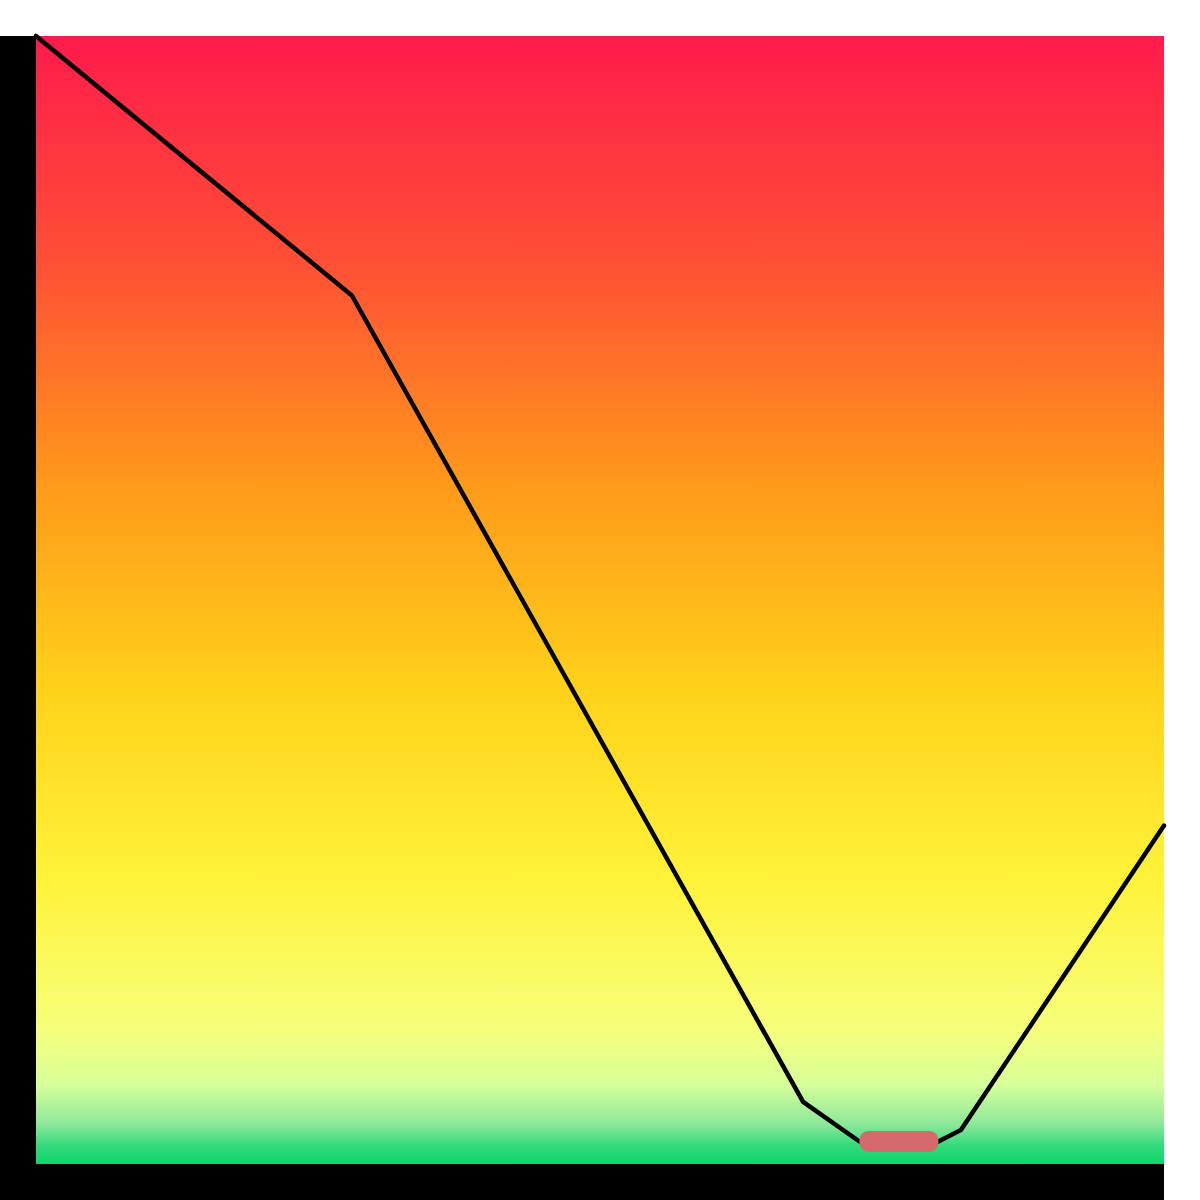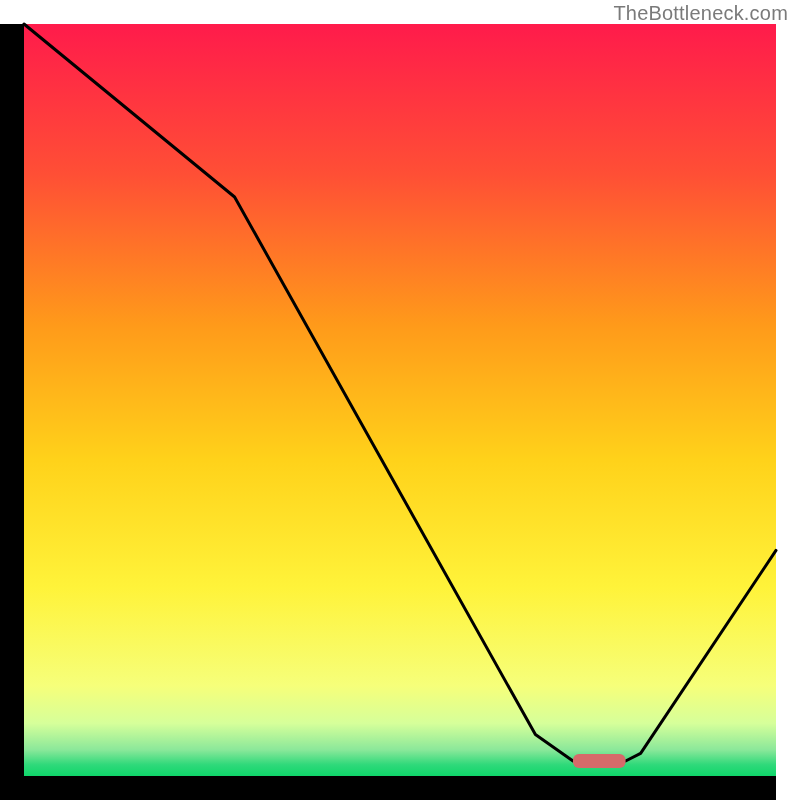--- a/index.html
+++ b/index.html
@@ -25,21 +25,20 @@
     letter-spacing: 0.2px;
   }
   svg {
     display: block;
   }
 </style>
 </head>
 <body>
 
 <div class="chart-wrap">
-  <div class="watermark">TheBottleneck.com</div>
 
   <svg id="chart-svg" width="800" height="800" viewBox="0 0 800 800">
     <defs>
       <linearGradient id="bg-grad" x1="0" y1="0" x2="0" y2="1">
           <stop offset="0.00%" stop-color="#ff1b4b"></stop>
           <stop offset="20.00%" stop-color="#ff4f35"></stop>
           <stop offset="40.00%" stop-color="#ff9a1a"></stop>
           <stop offset="58.00%" stop-color="#ffd21a"></stop>
           <stop offset="75.00%" stop-color="#fff33a"></stop>
           <stop offset="88.00%" stop-color="#f6ff7a"></stop>

